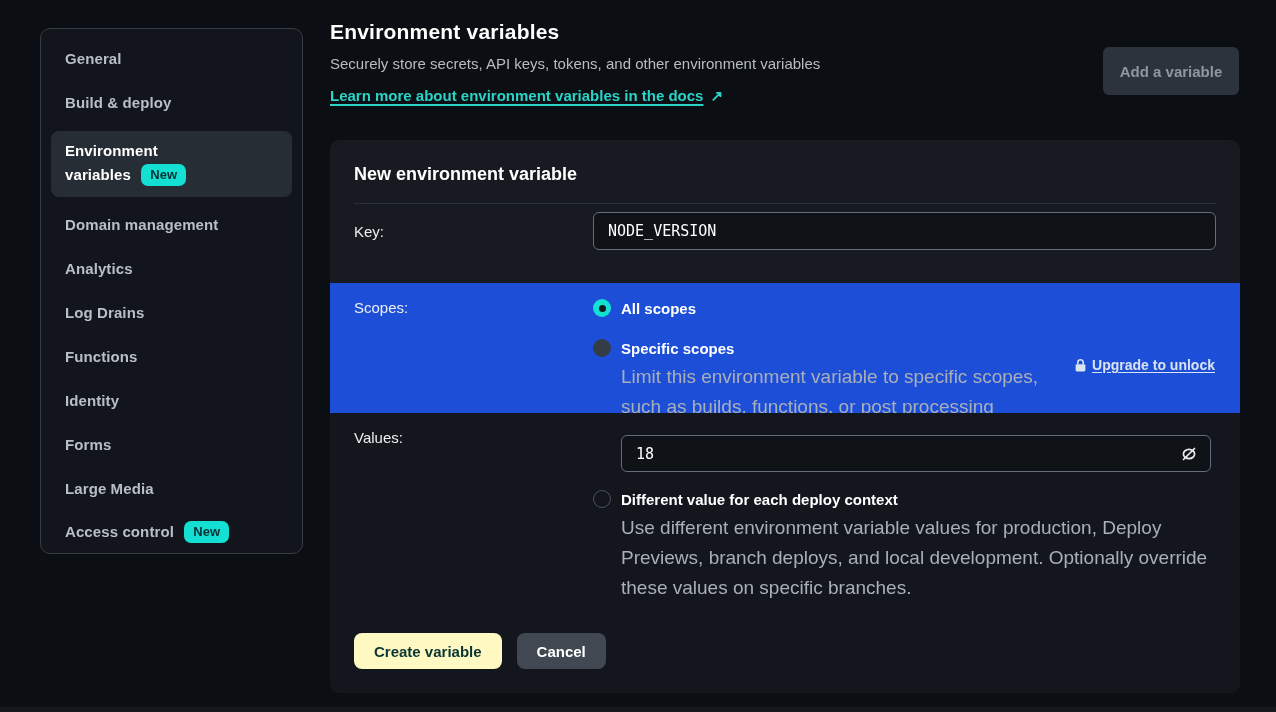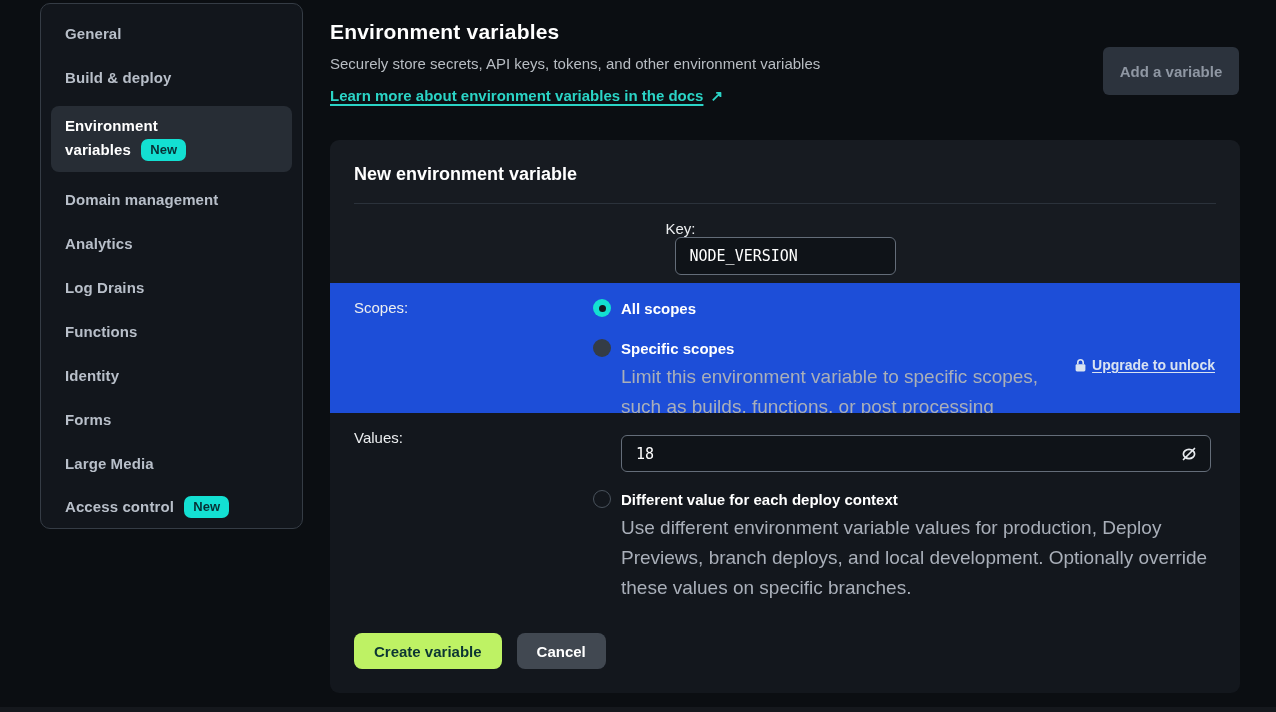--- a/index.html
+++ b/index.html
@@ -6,21 +6,21 @@
   html,body { width:1276px; height:712px; }
   body {
     background:#0b0e12;
     font-family:"Liberation Sans", sans-serif;
     color:#fff;
     overflow:hidden;
     position:relative;
   }
   
   .sidebar {
-    position:absolute; left:40px; top:3px; width:263px; height:526px;
+    position:absolute; left:40px; top:28px; width:263px; height:526px;
     background:#12161c; border:1px solid #353c45; border-radius:10px;
     padding:14px 10px;
   }
   .nav-item {
     height:30px; margin-bottom:14px; display:flex; align-items:center;
     padding:0 14px; border-radius:8px; cursor:pointer;
     color:#b8bfc9; font-size:15px; font-weight:600; letter-spacing:.1px;
   }
   .nav-item.active {
     height:auto; background:#272d35; color:#fff;
@@ -48,21 +48,21 @@
     font-family:"Liberation Sans", sans-serif; font-size:15px; font-weight:600; cursor:default;
   }
   
   .panel {
     position:absolute; left:330px; top:140px; width:910px; height:553px;
     border-radius:9px; overflow:hidden;
   }
   .sec1 { height:143px; background:#171b21; padding:24px 24px 0; }
   .sec1 h2 { font-size:18px; font-weight:700; color:#fff; }
   .sec-divider { border:none; border-top:1px solid #2b323b; margin-top:18px; }
-  .form-row { display:flex; align-items:center; margin-top:16px;flex-direction:column; }
+  .form-row { display:flex; align-items:center; margin-top:8px; }
   .row-label { width:239px; flex:none; font-size:15px; color:#eceef0; }
   .text-input {
     height:38px; background:#0f1318; border:1px solid #646d79; border-radius:6px;
     color:#fff; font-family:"DejaVu Sans Mono", monospace; font-size:15px;
     padding:16px 14px; outline:none; width:100%;
   }
   .key-input-wrap { flex:1; }
   .sec2 { height:130px; background:#1d4ed8; padding:16px 24px 0; display:flex; position:relative; }
   .sec3 { height:280px; background:#13171d; padding:16px 24px 0; display:flex; position:relative; }
   .radio-col { flex:1; }
@@ -90,21 +90,21 @@
   .eye-btn {
     position:absolute; right:10px; top:7px; width:24px; height:24px;
     background:transparent; border:none; cursor:pointer; padding:2px;
   }
   .gap18 { margin-top:18px; }
   .footer-btns { position:absolute; left:24px; top:220px; display:flex; gap:15px; }
   .btn {
     height:36px; border:none; border-radius:8px; font-family:"Liberation Sans", sans-serif;
     font-size:15px; font-weight:700; cursor:pointer; padding:0 20px;
   }
-  .btn-primary { background:#bef264; color:#0b3533; }
+  .btn-primary { background:#fef9c3; color:#0b3533; }
   .btn-secondary { background:#414851; color:#fff; }
   .bottom-edge { position:absolute; left:0; bottom:0; width:1276px; height:5px; background:#15181d; }
   svg { display:block; }
 </style>
 </head>
 <body>
 
 <nav class="sidebar">
   <div class="nav-item">
     <span>General</span>

